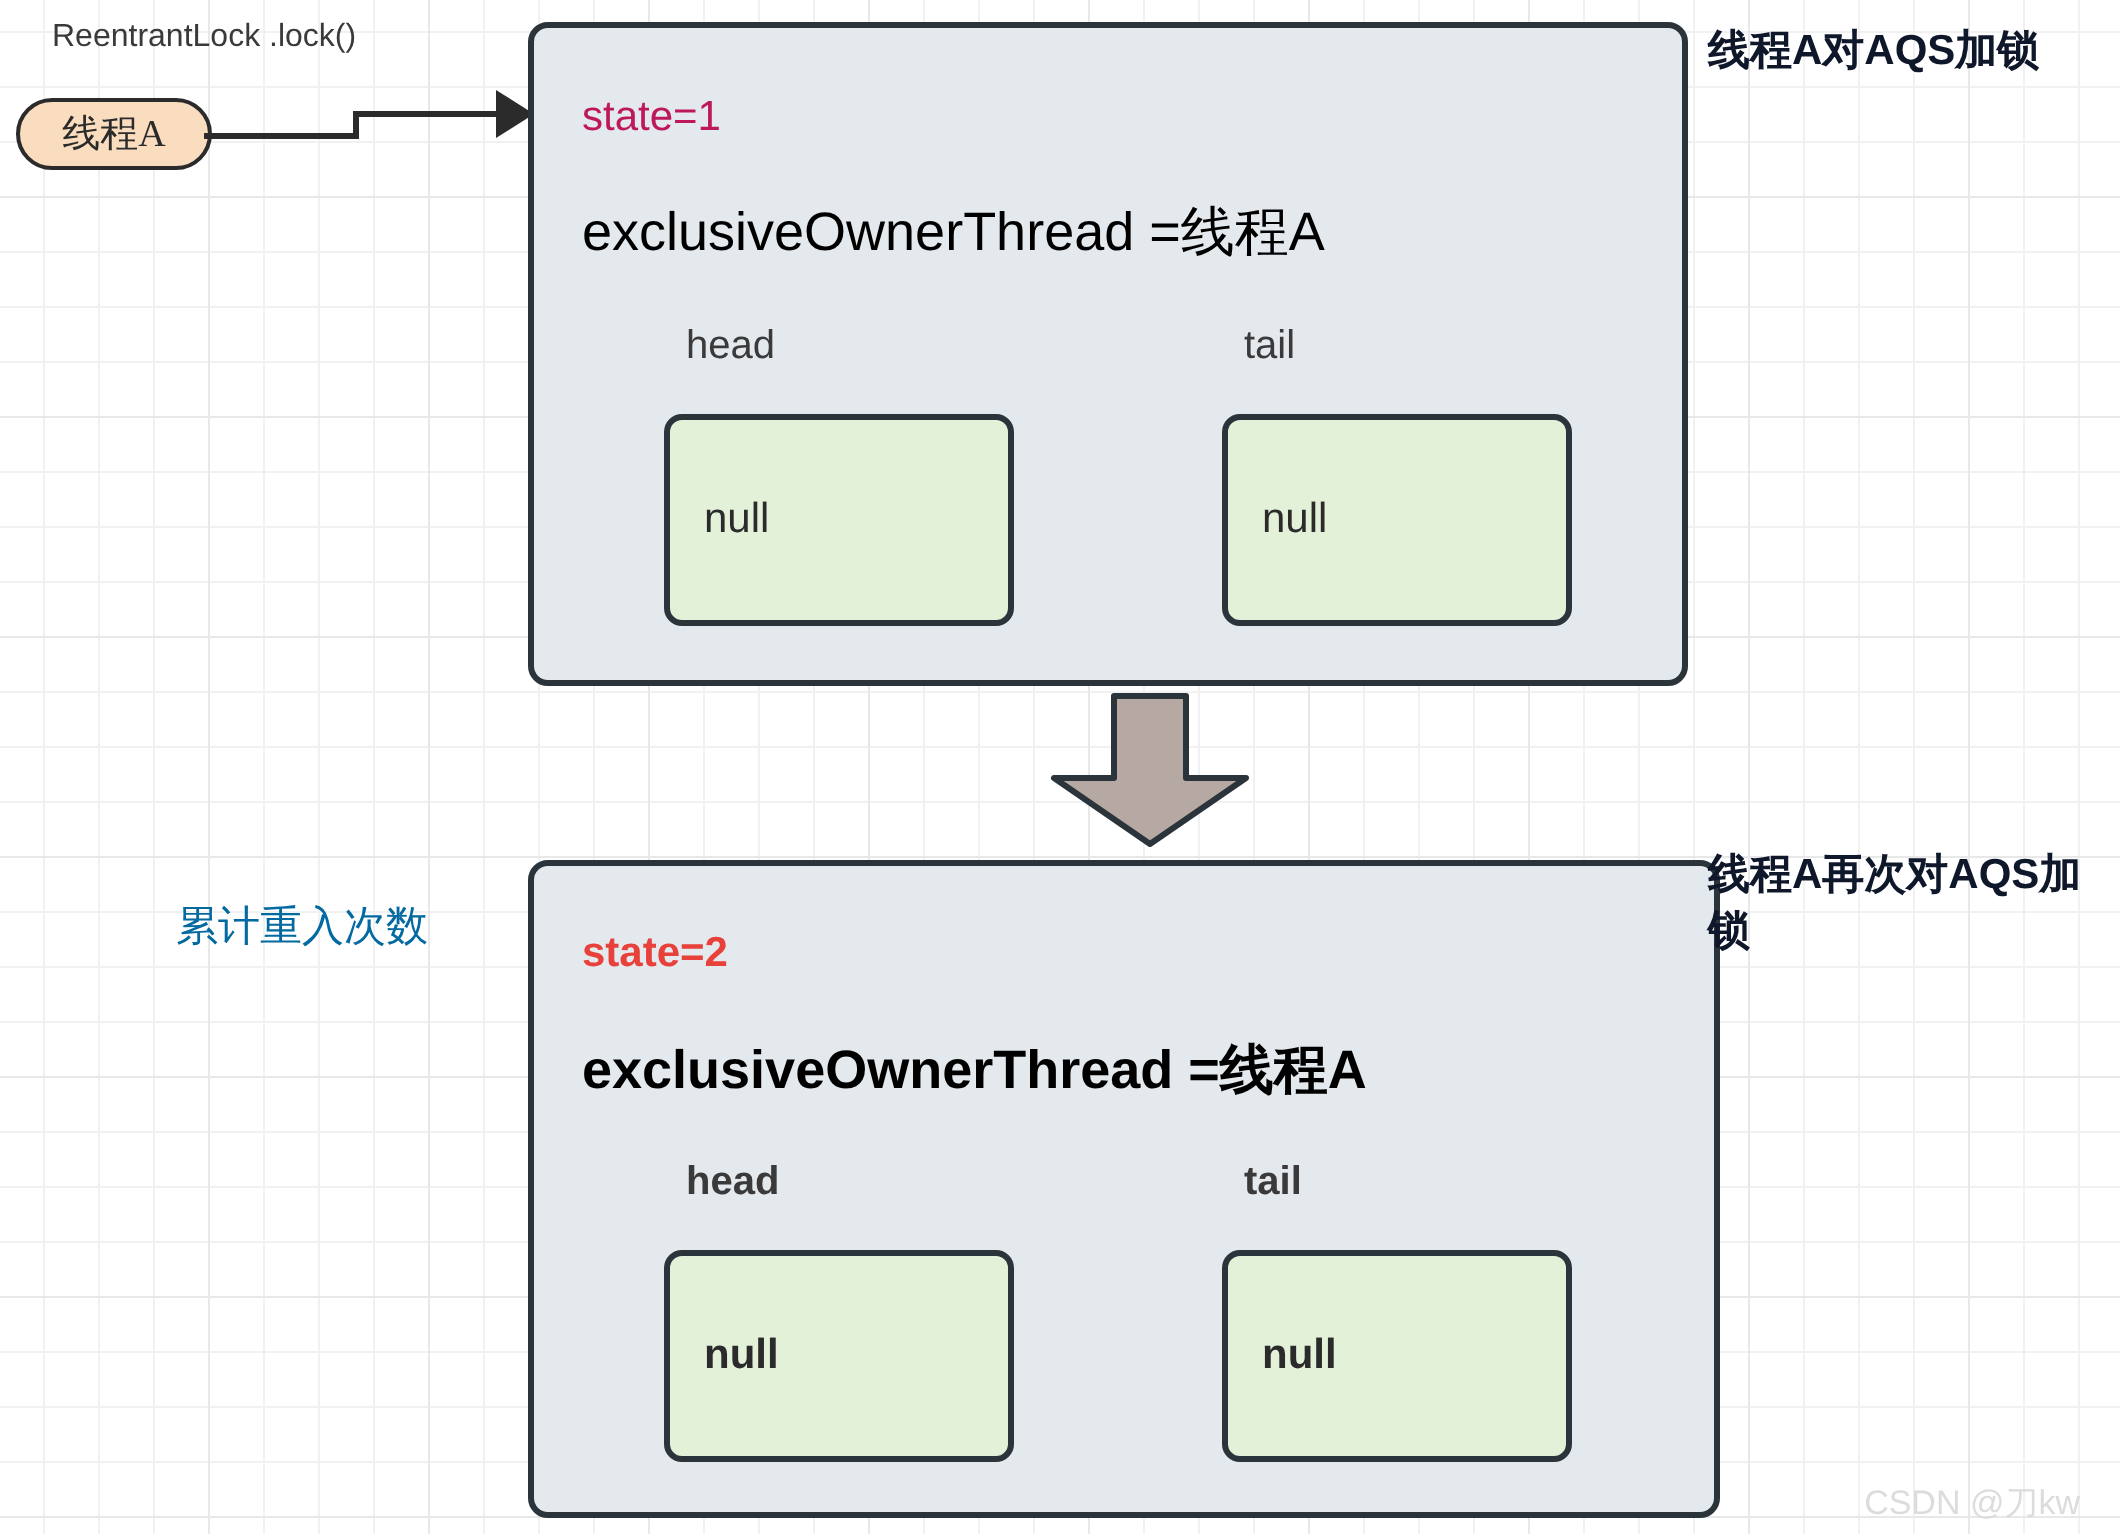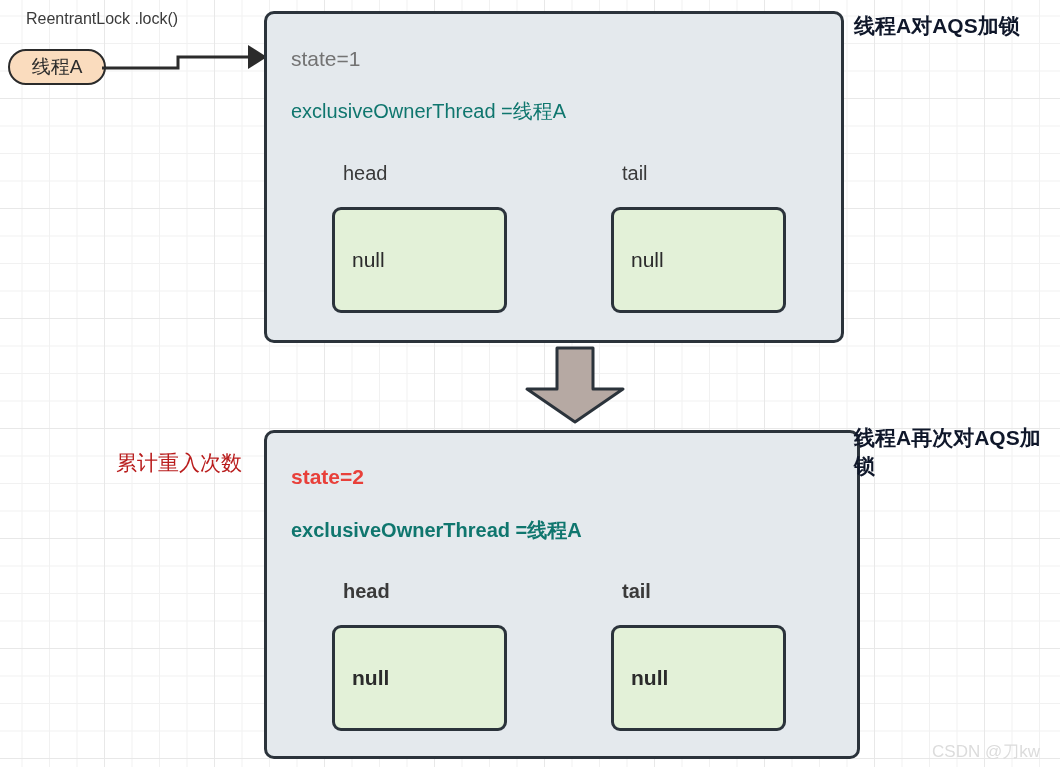--- a/index.html
+++ b/index.html
@@ -42,29 +42,29 @@
     border: 3px solid #2b333b;
     border-radius: 10px;
     box-sizing: border-box;
   }
   #aqs-panel-first  { left: 264px; top: 11px;  width: 580px; height: 332px; }
   #aqs-panel-second { left: 264px; top: 430px; width: 596px; height: 329px; font-weight: bold; }
 
   .state-line {
     position: absolute;
     font-size: 21px;
-    color: #737373;
+    color: #be185d;
     white-space: nowrap;
   }
   .state-line.accent { color: #e8403a; }
 
   .owner-line {
     position: absolute;
-    font-size: 20px;
-    color: #0f766e;
+    font-size: 27px;
+    color: #000000;
     white-space: nowrap;
   }
 
   .node-caption {
     position: absolute;
     font-size: 20px;
     color: #3a3a3a;
     white-space: nowrap;
   }
 
@@ -95,20 +95,21 @@
     box-sizing: border-box;
   }
   #caller-pill-label {
     position: absolute;
     left: 0; right: 0;
     top: 50%;
     transform: translateY(-50%);
     text-align: center;
     font-size: 19px;
     color: #2b2b2b;
+    font-family: Liberation Serif, serif;
   }
 
   #call-label {
     position: absolute;
     left: 26px; top: 10px;
     font-size: 16px;
     color: #3a3a3a;
     white-space: nowrap;
   }
 
@@ -125,23 +126,22 @@
     color: #0f172a;
     line-height: 28px;
   }
   #note-first  { left: 854px; top: 12px;  width: 200px; }
   #note-second { left: 854px; top: 424px; width: 196px; }
 
   #reentry-note {
     position: absolute;
     left: 88px; top: 449px;
     font-size: 21px;
-    color: #b91c1c;
-    white-space: nowrap;
-    margin-left: 28px;
+    color: #0369a1;
+    white-space: nowrap;
   }
 
   
   #watermark {
     position: absolute;
     right: 20px; bottom: 4px;
     font-size: 17px;
     color: #dcdcdc;
     white-space: nowrap;
   }

